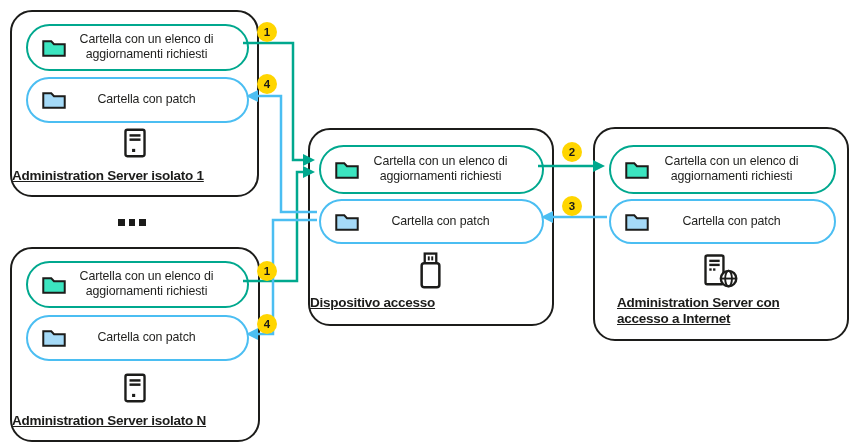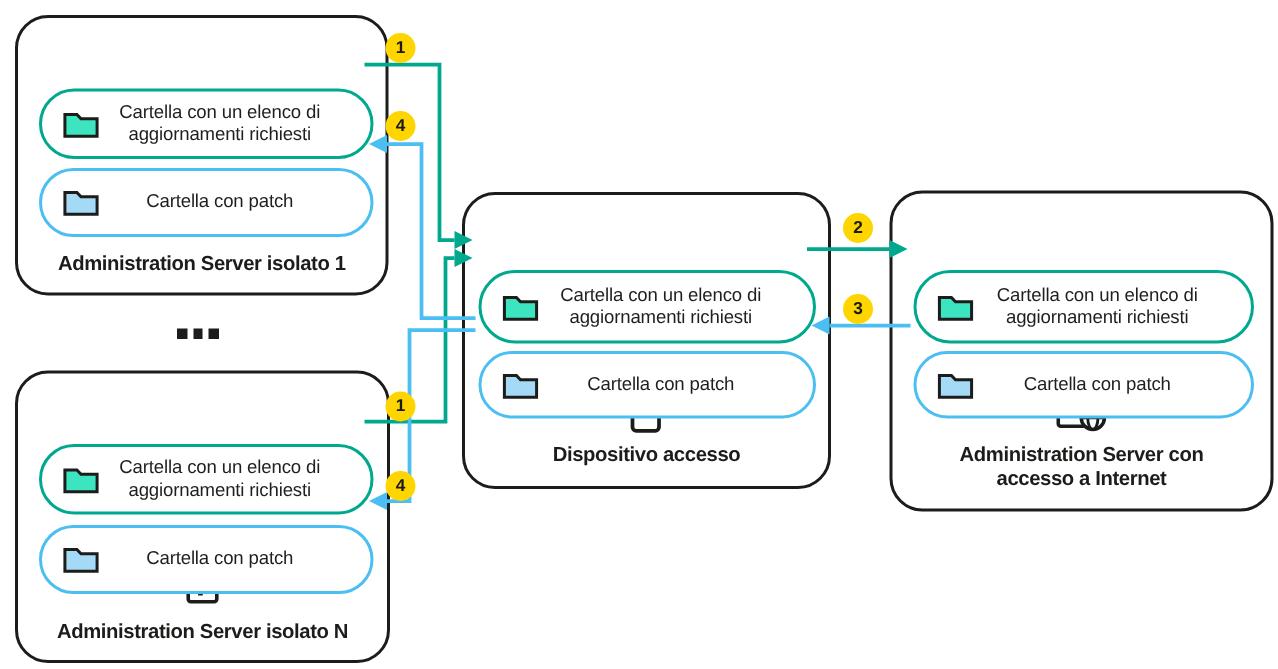--- a/index.html
+++ b/index.html
@@ -9,38 +9,39 @@
   html,body{margin:0;padding:0;background:#fff;}
   .stage{
     position:relative; width:852px; height:446px; background:#fff; overflow:hidden;
     font-family:"Liberation Sans", sans-serif; color:var(--ink);
   }
   .box{
     position:absolute; background:#fff; border:2.4px solid var(--ink);
     border-radius:22px; z-index:1;
   }
   .pill{
-    position:absolute; border-radius:999px; background:#fff; z-index:2;margin-top:35px;
+    position:absolute; border-radius:999px; background:#fff; z-index:2;
   }
   .pill.teal{border:2.4px solid var(--teal);}
   .pill.blue{border:2.4px solid var(--blue);}
   .pill .folder{
     position:absolute; left:13px; top:50%; transform:translateY(-50%);
     width:26px; height:20px;
   }
   .pill .pill-txt{
     position:absolute; left:0; right:0; top:50%; transform:translateY(-50%);
     margin:0 auto; width:160px; text-align:center;
     font-size:12.4px; line-height:1.26; letter-spacing:-0.1px; color:#1f1f1d;
     padding-left:18px;
   }
   .box-title{
-    position:absolute; left:0; right:0; text-align:center;
+    position:absolute; left:0; right:0; text-align:left;
     font-size:13.5px; font-weight:700; letter-spacing:-0.25px; line-height:1.2;
     color:var(--ink);
+    text-decoration:underline;
   }
   .node-icon{position:absolute;}
   .badge{
     position:absolute; width:20px; height:20px; border-radius:50%;
     background:var(--yellow); z-index:4;
     display:flex; align-items:center; justify-content:center;
     font-size:11.5px; font-weight:600; color:#1a1a18;
   }
   .arrows{position:absolute; left:0; top:0; z-index:3; pointer-events:none;}
   .arrows path{fill:none; stroke-width:2.5px;}

